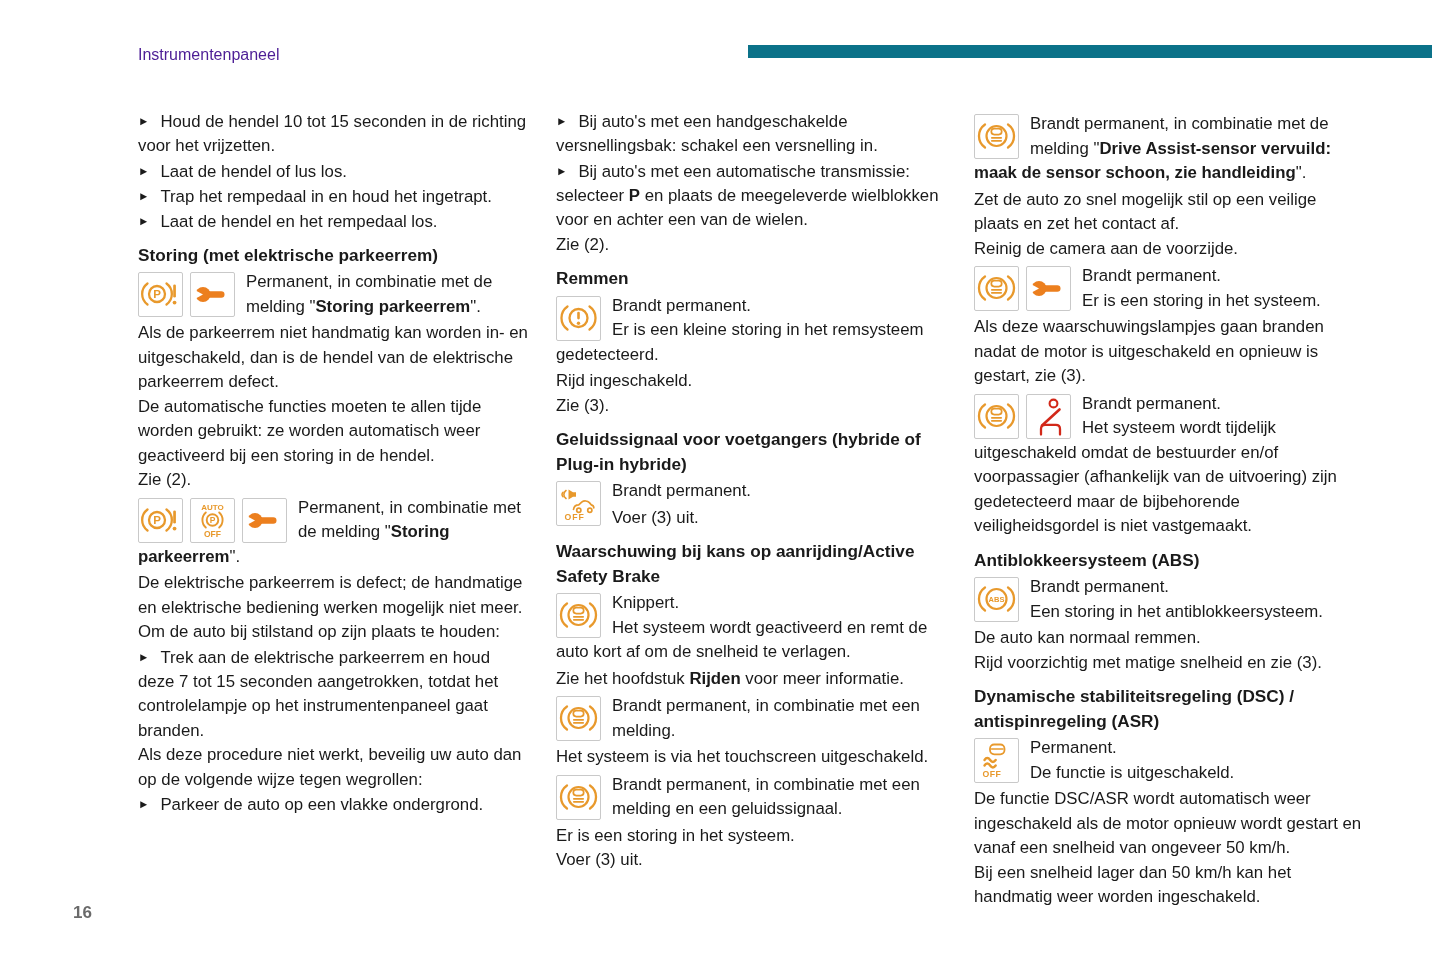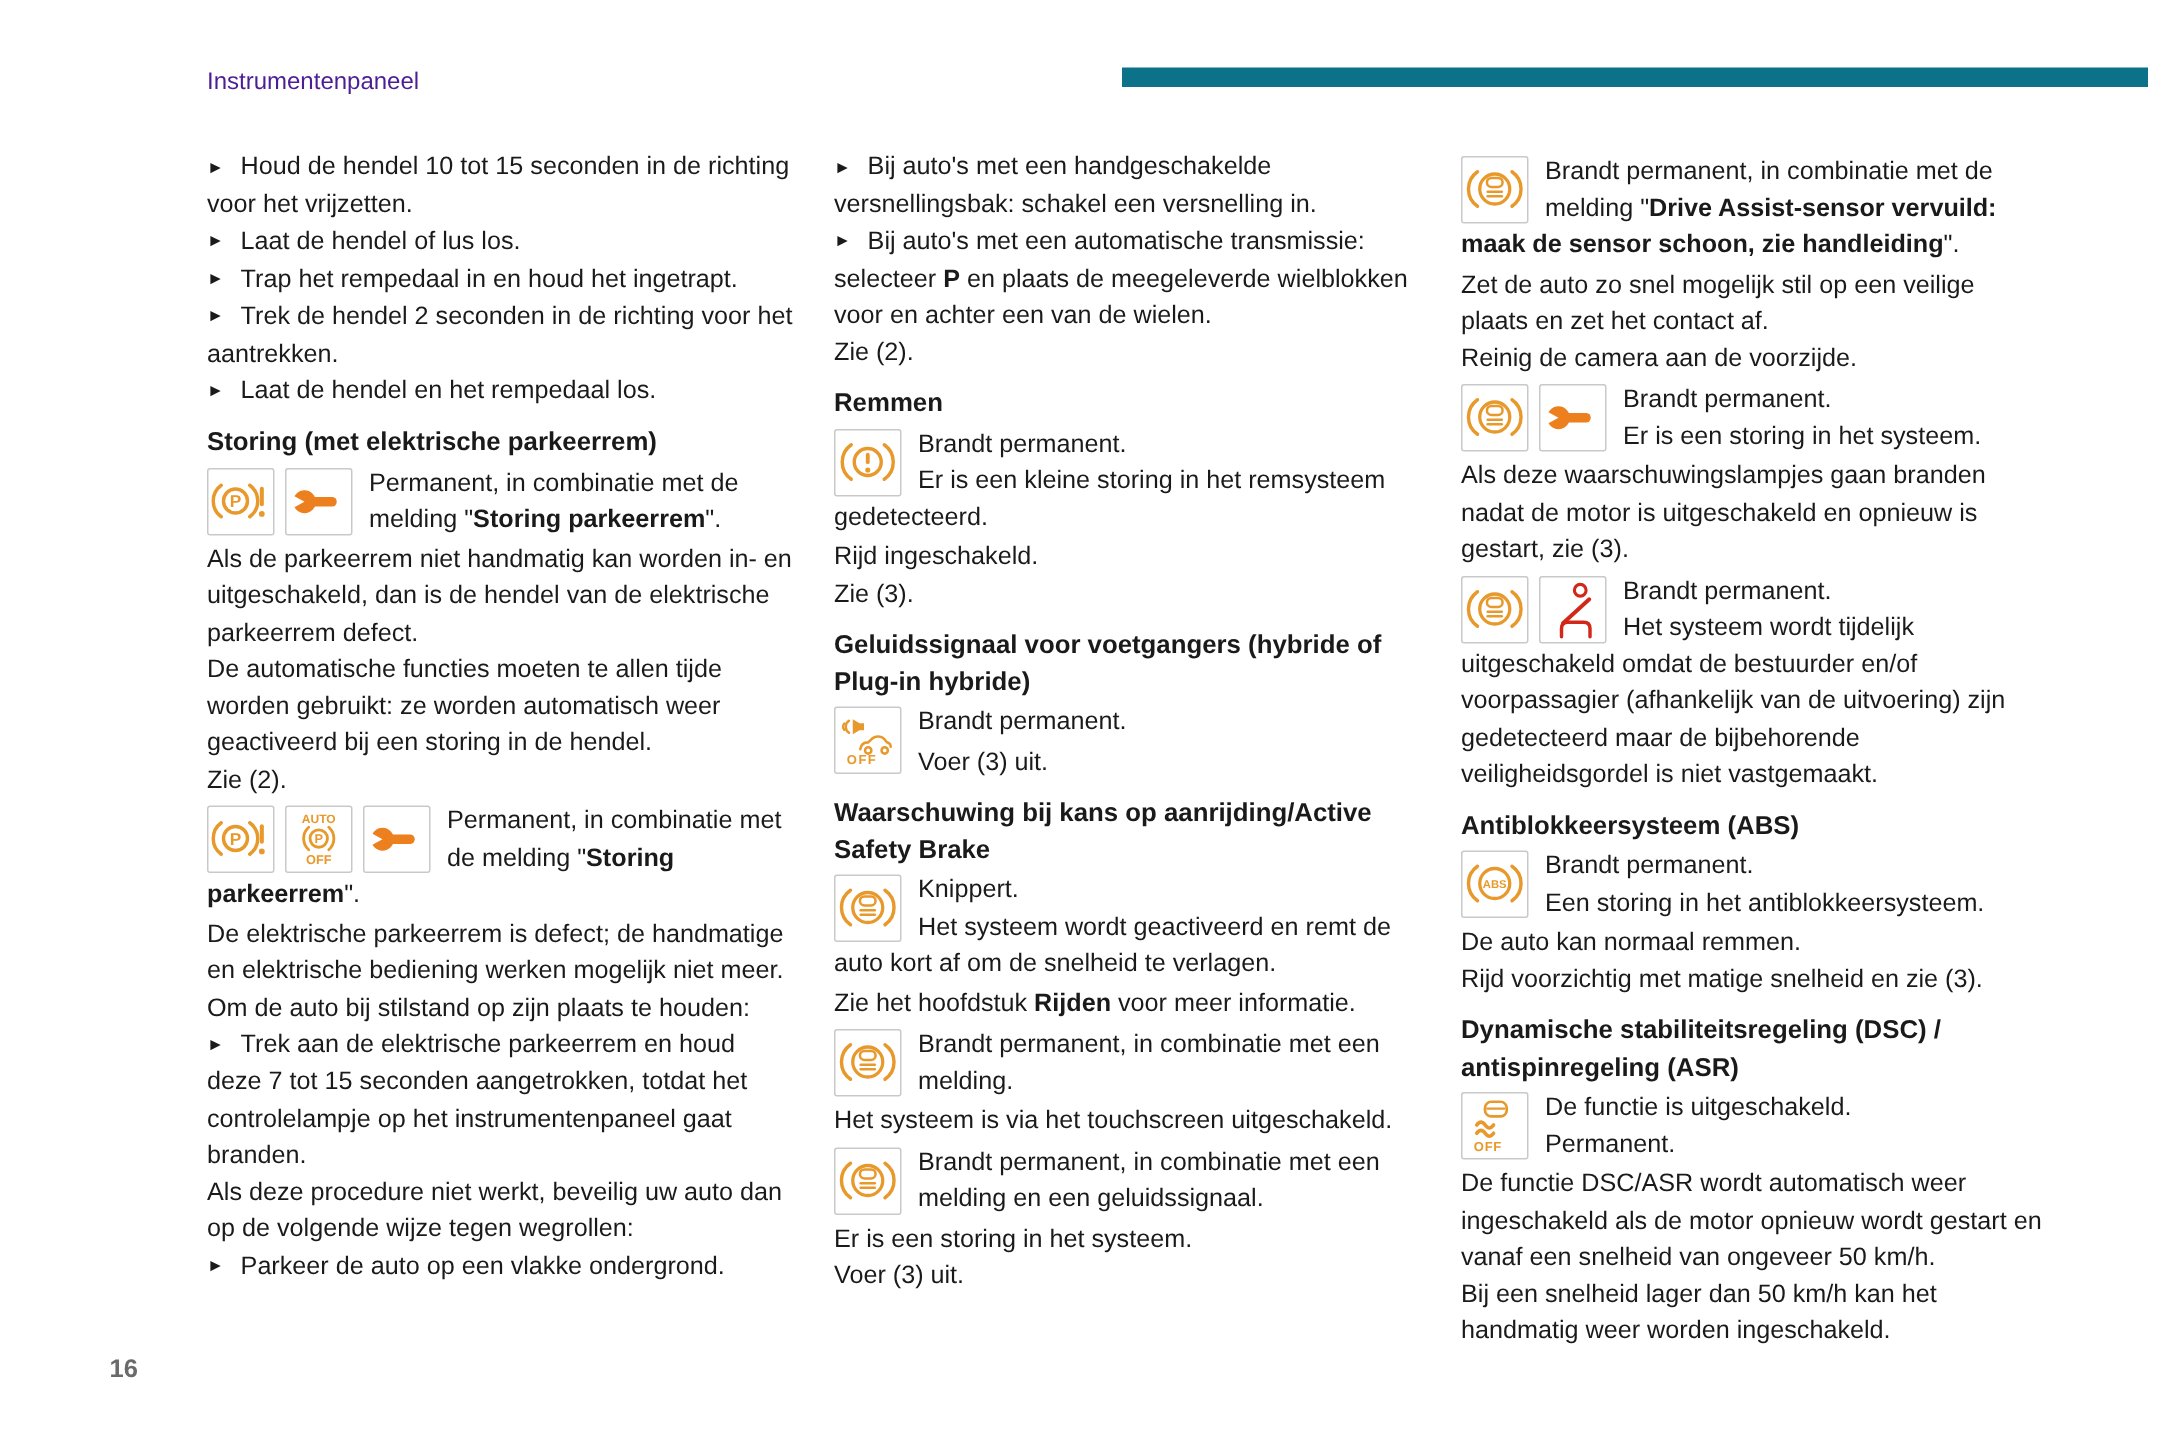--- a/index.html
+++ b/index.html
@@ -2,21 +2,21 @@
 <html><head>
 <meta charset="utf-8">
 <style>
   * { margin:0; padding:0; box-sizing:border-box; }
   html,body { width:1445px; height:963px; background:#ffffff;
     font-family:"Liberation Sans","DejaVu Sans",sans-serif; color:#1a1a1a; }
   body { position:relative; overflow:hidden; }
   .header { position:absolute; left:138px; top:46px; font-size:16px; color:#4c1d95; }
   .accent-bar { position:absolute; left:748px; top:45px; width:684px; height:13px; background:#0b7289; }
   .pagenum { position:absolute; left:73px; top:903px; font-size:17px; font-weight:bold; color:#6a6a6a; }
-  .columns { position:absolute; left:138px; top:99px; width:1226px; display:flex; gap:27px; }
+  .columns { position:absolute; left:138px; top:109px; width:1226px; display:flex; gap:27px; }
   .column { flex:0 0 391px; width:391px; font-size:16.8px; line-height:24.5px; }
   .heading { font-weight:bold; font-size:17.2px; margin:9px 0 3px; line-height:24.5px; }
   .para { margin:0; }
   .bullet { margin:0; }
   .bullet .arrow { font-size:11.5px; margin-right:11px; vertical-align:1.5px; }
   .entry { margin:3px 0 2px; }
   .icons { float:left; display:flex; gap:7px; margin:2px 11px 2px 0; }
   .iconbox { width:45px; height:45px; border:1px solid #c9c9c9; border-radius:2px;
     background:#fff; display:flex; align-items:center; justify-content:center; }
   .iconbox svg { display:block; }
@@ -27,21 +27,20 @@
 <body>
 
 <div class="header">Instrumentenpaneel</div>
 <div class="accent-bar" style="background: rgb(11, 114, 137);"></div>
 
 <div class="columns">
   <div class="column">
       <div class="bullet"><span class="arrow">►</span><span>Houd de hendel 10 tot 15 seconden in de richting voor het vrijzetten.</span></div>
       <div class="bullet"><span class="arrow">►</span><span>Laat de hendel of lus los.</span></div>
       <div class="bullet"><span class="arrow">►</span><span>Trap het rempedaal in en houd het ingetrapt.</span></div>
-      <div class="bullet"><span class="arrow">►</span><span>Trek de hendel 2 seconden in de richting voor het aantrekken.</span></div>
       <div class="bullet"><span class="arrow">►</span><span>Laat de hendel en het rempedaal los.</span></div>
       <div class="heading"><span>Storing (met elektrische parkeerrem)</span></div>
       <div class="entry">
         <div class="icons">
           <div class="iconbox">
             <svg width="41" height="41" viewBox="0 0 41 41">
     <g fill="none" stroke="#e8992c" stroke-width="2.3" stroke-linecap="round">
       <circle cx="17" cy="20" r="8"></circle>
       <path d="M7.5 9.5 A13 13 0 0 0 7.5 30.5"></path>
       <path d="M26.5 9.5 A13 13 0 0 1 26.5 30.5"></path>
@@ -308,21 +307,21 @@
     <g fill="none" stroke="#e8992c" stroke-linecap="round">
       <rect x="14" y="4.5" width="14.5" height="9.8" rx="4.2" stroke-width="1.8"></rect>
       <path d="M15.5 9 H27" stroke-width="1.5"></path>
       <path d="M8.5 20 c1.8 -2.6 3.8 -2.6 5.6 0 c1.8 2.6 3.8 2.6 5.6 0" stroke-width="2.4"></path>
       <path d="M8.5 25.5 c1.8 -2.6 3.8 -2.6 5.6 0 c1.8 2.6 3.8 2.6 5.6 0" stroke-width="2.4"></path>
     </g>
     <text x="6.5" y="37" font-size="8.7" font-weight="bold" fill="#e8992c" letter-spacing="0.5">OFF</text>
             </svg>
           </div>
         </div>
+        <div class="line"><span>Permanent.</span></div>
         <div class="line"><span>De functie is uitgeschakeld.</span></div>
-        <div class="line"><span>Permanent.</span></div>
       </div>
       <div class="para"><span>De functie DSC/ASR wordt automatisch weer ingeschakeld als de motor opnieuw wordt gestart en vanaf een snelheid van ongeveer 50 km/h.</span></div>
       <div class="para"><span>Bij een snelheid lager dan 50 km/h kan het handmatig weer worden ingeschakeld.</span></div>
     </div>
 </div>
 
 <div class="pagenum">16</div>
 
 </body></html>

